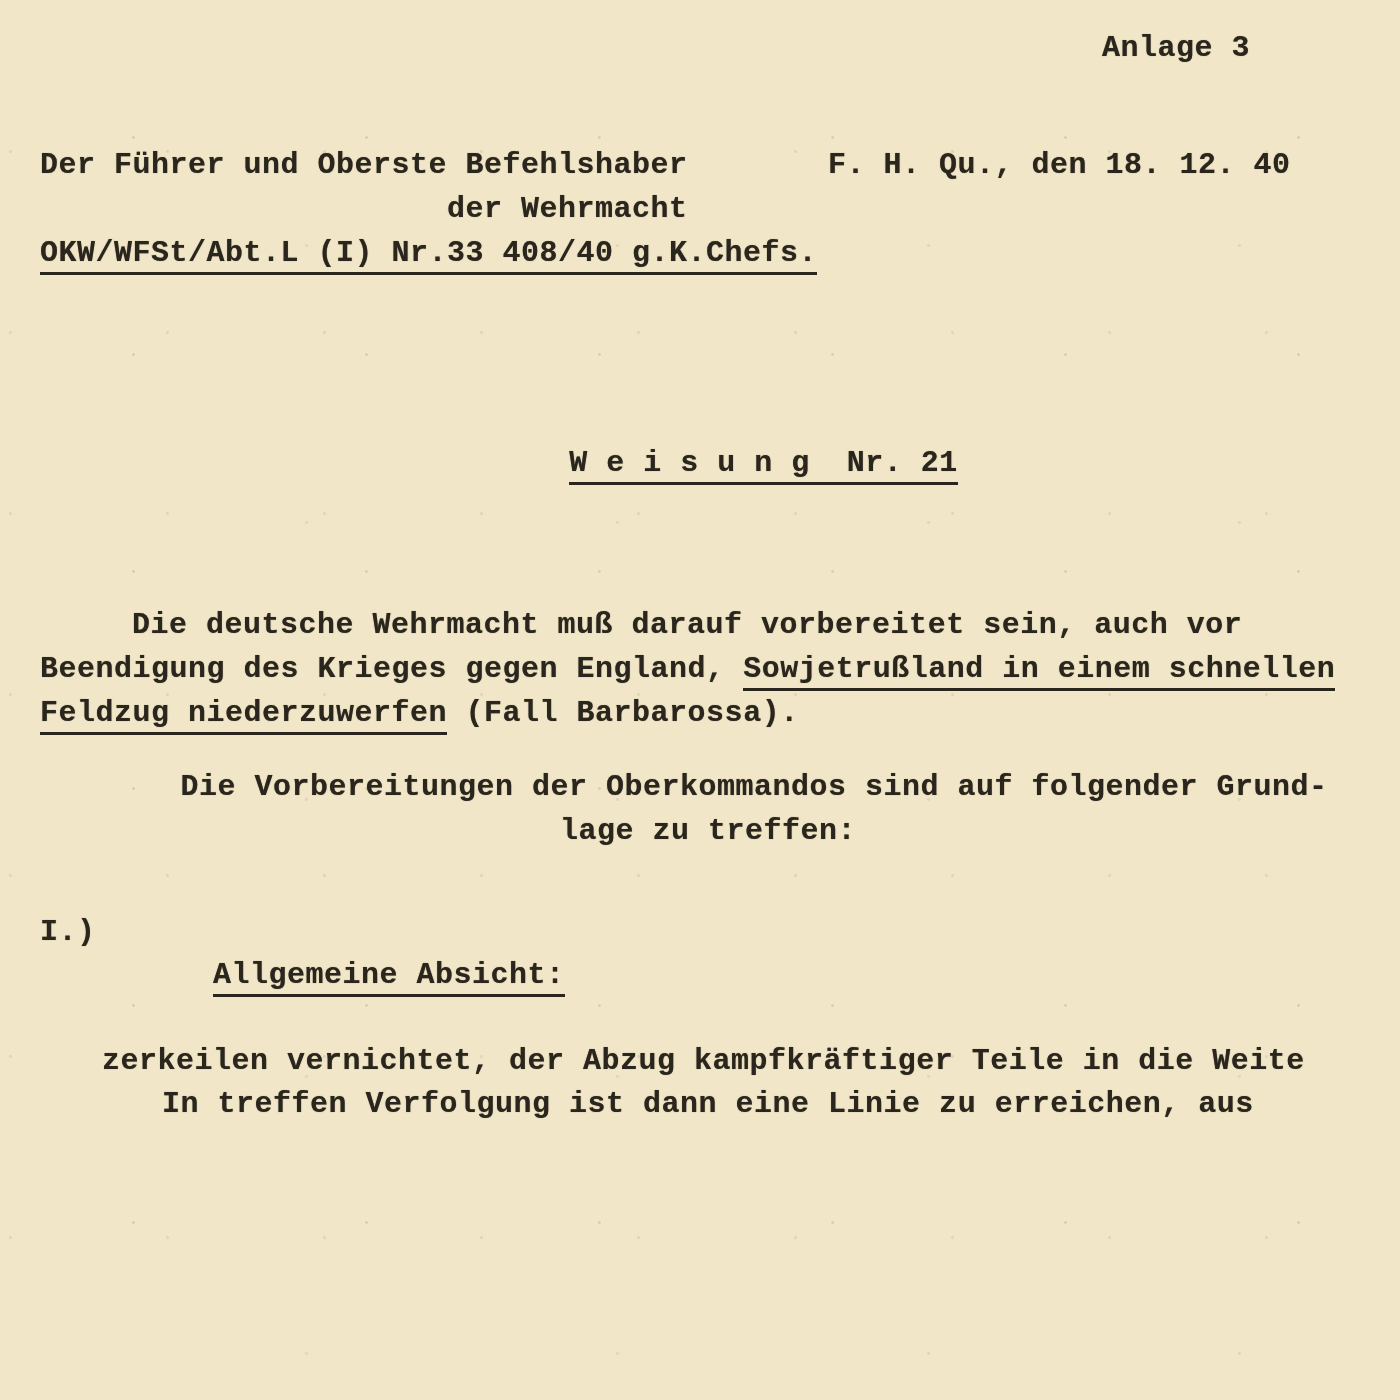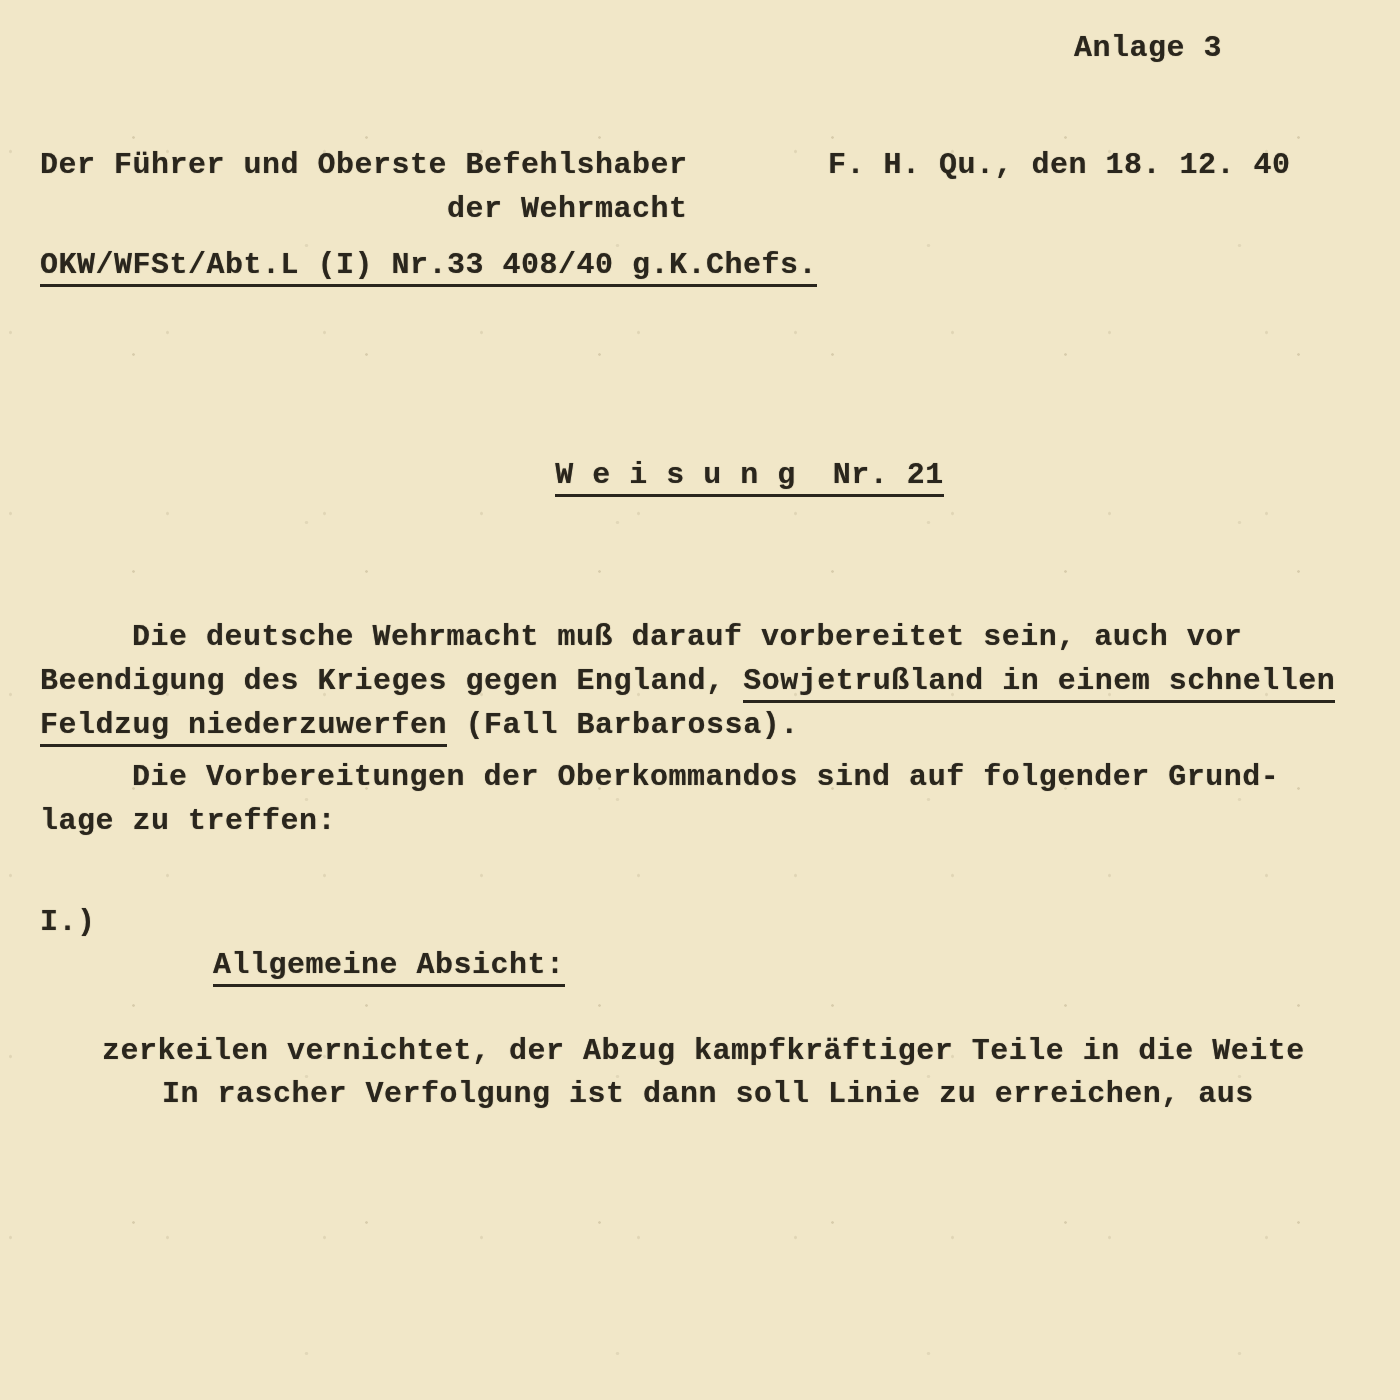--- a/index.html
+++ b/index.html
@@ -15,37 +15,37 @@
     color: #2a261d;
     font-family: "Liberation Mono", "DejaVu Sans Mono", monospace;
     font-weight: 700;
     font-size: 30px;
     line-height: 44px;
     letter-spacing: 0.5px;
   }
   .paper {
     box-sizing: border-box;
     width: 1400px; height: 1000px;
-    padding: 26px 52px 0 40px;
+    padding: 26px 24px 0 40px;
     position: relative;
     text-shadow: 0 0 1px rgba(43, 38, 25, 0.55);
   }
   .line { white-space: pre; }
   .anlage-row { text-align: right; padding-right: 126px; }
   .header { margin-top: 73px; position: relative; }
   .letterhead { display: inline-block; }
   .lh2 { text-align: right; }
   .dateline { position: absolute; left: 788px; top: 0; white-space: pre; }
-  .ref-row { margin-top: 12px; }
+  .ref-row { }
   .u { border-bottom: 3px solid currentColor; padding-bottom: 2px; }
   .title-block { margin-top: 122px; text-align: center; }
   .title-line { white-space: pre; }
   .subtitle-line { margin-top: 8px; }
   .para-1 { margin-top: 74px; }
-  .para-2 { margin-top: 8px; }
+  .para-2 { margin-top: 30px; text-align: center; }
   .preamble .indent { padding-left: 92px; }
   .section {
     margin-top: 58px;
     position: relative;
     padding-left: 62px;
     line-height: 43px;
   }
   .section .indent { padding-left: 60px; }
   .section-marker { position: absolute; left: 0; top: 0; }
 </style>
@@ -87,18 +87,18 @@
       </div>
   </div>
 
   <div class="section">
     <span class="section-marker">I.)</span>
     <div class="section-head line">
       <span class="u">Allgemeine Absicht:</span>
     </div>
     <div class="section-body">
         <div class="line"><span>zerkeilen vernichtet, der Abzug kampfkräftiger Teile in die Weite</span></div>
-        <div class="line indent"><span>In rascher Verfolgung ist dann soll Linie zu erreichen, aus</span></div>
+        <div class="line indent"><span>In treffen Verfolgung ist dann eine Linie zu erreichen, aus</span></div>
         <div class="line"></div>
       </div>
   </div>
 
 </div>
 
 </body></html>

